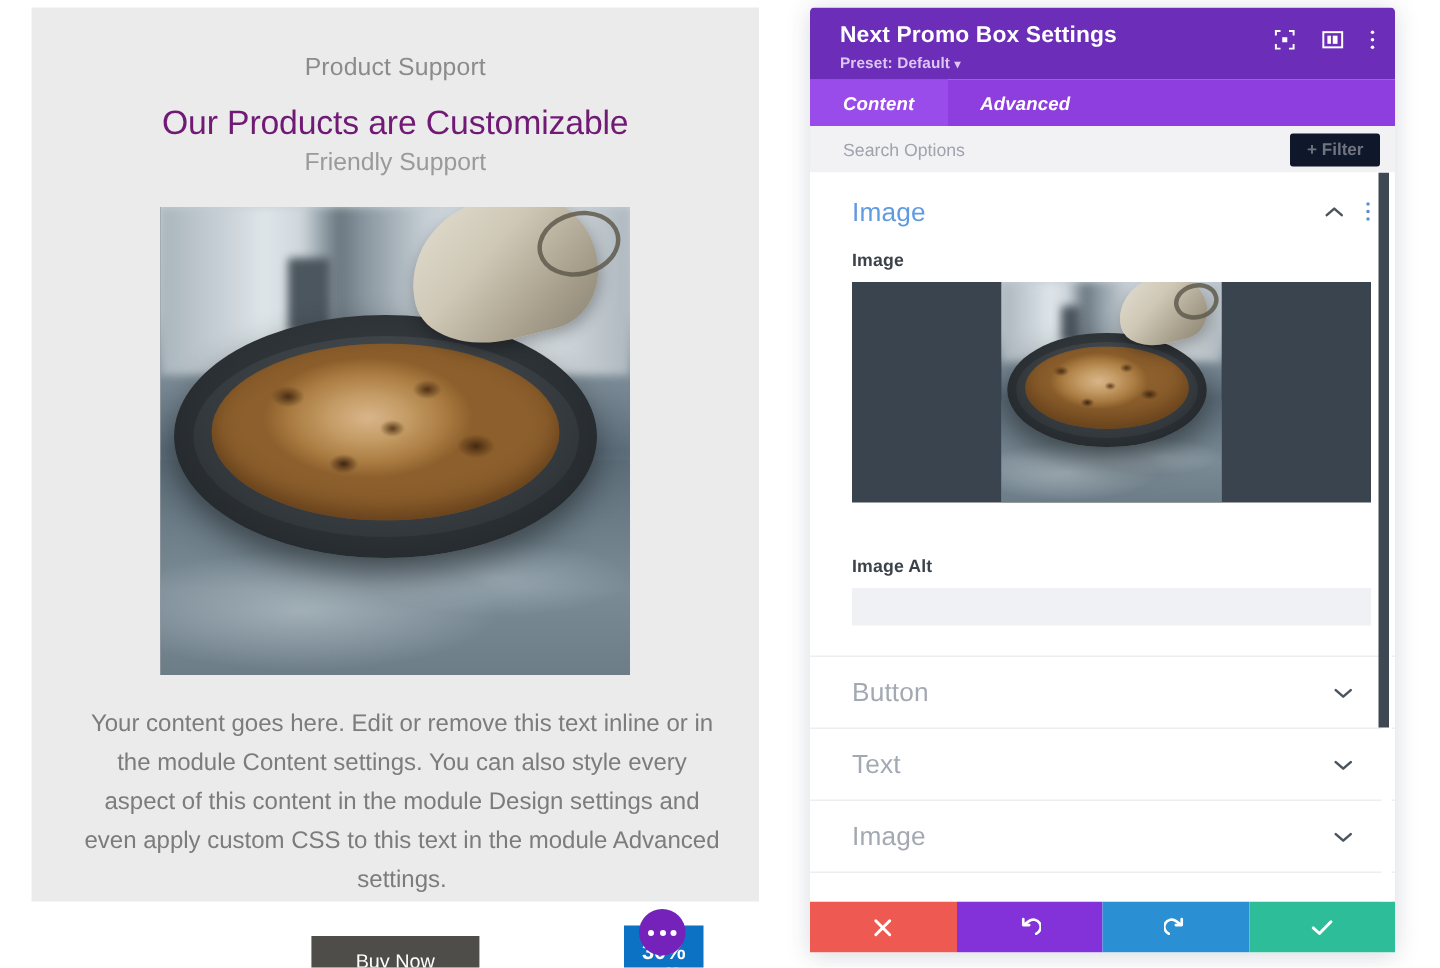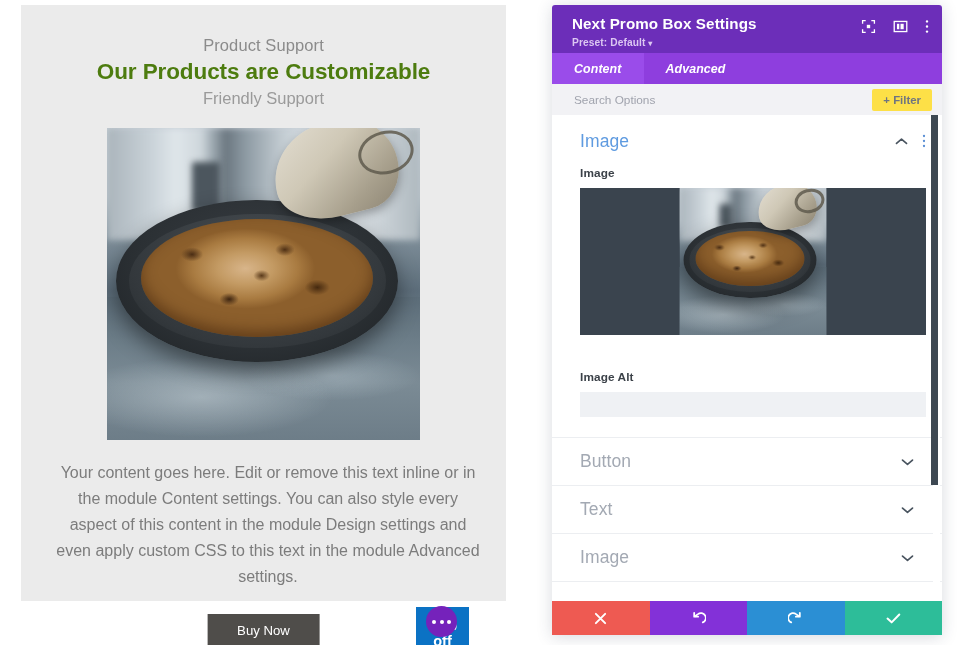--- a/index.html
+++ b/index.html
@@ -33,24 +33,24 @@
   }
   .promo-subtitle {
     font-size: 16.5px;
     color: #8b8b8b;
     line-height: 1.25;
     font-weight: 400;
     letter-spacing: .1px;
   }
   .promo-title {
     font-size: 22.5px;
-    font-weight: bold;
-    color: #4d7c0f;
+    font-weight: normal;
+    color: #701a75;
     line-height: 1.3;
-    margin-top: 1px;
+    margin-top: 11px;
     letter-spacing: -.1px;
   }
   .promo-title2 {
     font-size: 16.5px;
     color: #9a9a9a;
     line-height: 1.35;
     margin-top: 1px;
   }
   #promo-image {
     width: 313px;
@@ -171,21 +171,21 @@
     cursor: pointer;
   }
   #module-menu-btn i {
     width: 4px; height: 4px; border-radius: 50%; background: #fff;
     display: block;
   }
 
   
   #settings-modal {
     position: absolute;
-    left: 552px; top: 5px;
+    left: 540px; top: 5px;
     width: 390px; height: 630px;
     background: #ffffff;
     box-shadow: 0 2px 16px rgba(40,50,80,.18);
     display: flex;
     flex-direction: column;
     overflow: hidden;
     border-radius: 3px 3px 0 0;
   }
   #modal-header {
     background: #6c2eb9;
@@ -249,21 +249,21 @@
     flex: 1;
     border: none;
     background: transparent;
     font-size: 11.8px;
     color: #333;
     outline: none;
     font-family: inherit;
   }
   #search-input::placeholder { color: #a0a3ad; }
   #filter-btn {
-    background: #fde047;
+    background: #0f172a;
     color: #6f7480;
     font-size: 11.4px;
     font-weight: bold;
     padding: 5px 11px;
     border: none;
     border-radius: 2px;
     cursor: pointer;
     font-family: inherit;
     white-space: nowrap;
   }

